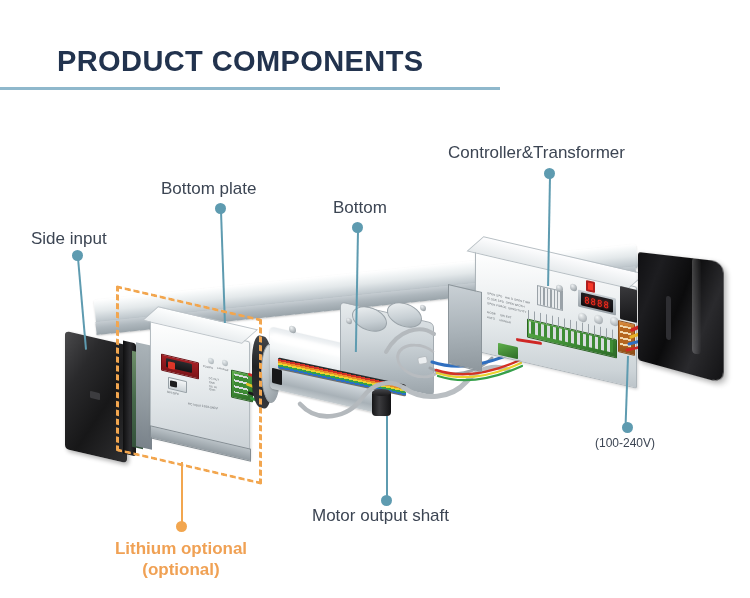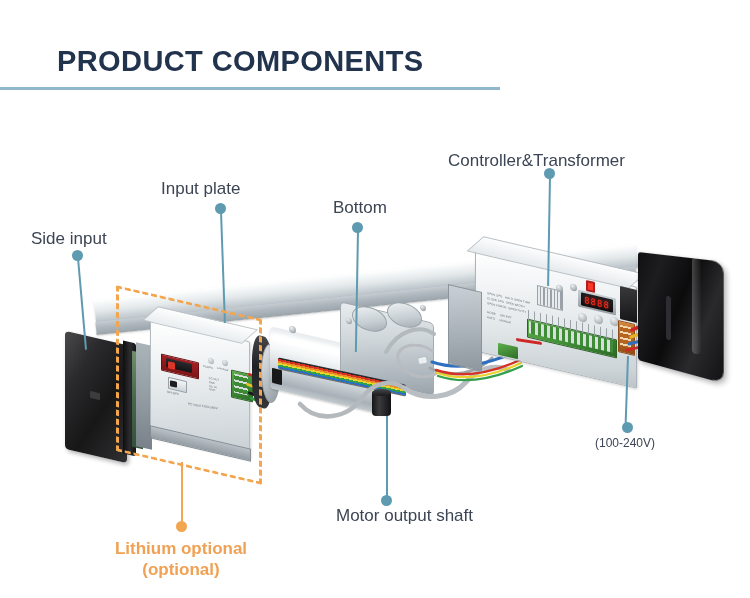--- a/index.html
+++ b/index.html
@@ -324,41 +324,41 @@
                 background:linear-gradient(90deg,rgba(255,255,255,.24),rgba(255,255,255,.02));"></div>
     <div style="position:absolute;left:666px;top:296px;width:5px;height:44px;
                 transform:skewY(11deg);border-radius:3px;background:#2e2e32;"></div>
 
   </div>
 
   <div class="callout" style="left:31px;top:228px;">Side input</div>
   <div class="dot" style="left:72px;top:250px;"></div>
   <div class="lead" style="left:77px;top:258px;height:92px;transform:rotate(-5deg);"></div>
 
-  <div class="callout" style="left:161px;top:178px;">Input plate</div>
+  <div class="callout" style="left:161px;top:178px;">Bottom plate</div>
   <div class="dot" style="left:215px;top:203px;"></div>
   <div class="lead" style="left:220px;top:211px;height:112px;transform:rotate(-2deg);"></div>
 
   <div class="callout" style="left:333px;top:197px;">Bottom</div>
   <div class="dot" style="left:352px;top:222px;"></div>
   <div class="lead" style="left:357px;top:230px;height:122px;transform:rotate(1deg);"></div>
 
-  <div class="callout" style="left:448px;top:142px;margin-top:8px;">Controller&amp;Transformer</div>
+  <div class="callout" style="left:448px;top:142px;">Controller&amp;Transformer</div>
   <div class="dot" style="left:544px;top:168px;"></div>
   <div class="lead" style="left:549px;top:176px;height:110px;transform:rotate(1deg);"></div>
 
   <div class="dot" style="left:622px;top:422px;"></div>
   <div class="lead" style="left:627px;top:356px;height:68px;transform:rotate(2deg);"></div>
   <div class="callout center" style="left:569px;top:436px;width:112px;">
     <div class="sub">(100-240V)</div>
   </div>
 
   <div class="dot" style="left:381px;top:495px;"></div>
   <div class="lead" style="left:386px;top:416px;height:80px;transform:rotate(0deg);"></div>
-  <div class="callout" style="left:336px;top:505px;">Motor output shaft</div>
+  <div class="callout" style="left:312px;top:505px;">Motor output shaft</div>
 
   <div style="position:absolute;left:116px;top:302px;width:140px;height:160px;
               transform:skewY(13deg);
               border:3px dashed #f2a64f;border-radius:2px;"></div>
   <div class="dot orange" style="left:176px;top:521px;"></div>
   <div class="lead orange" style="left:181px;top:462px;height:62px;transform:rotate(0deg);"></div>
   <div class="callout orange" style="left:106px;top:538px;width:150px;">
     <div>Lithium optional</div>
     <div>(optional)</div>
   </div>

